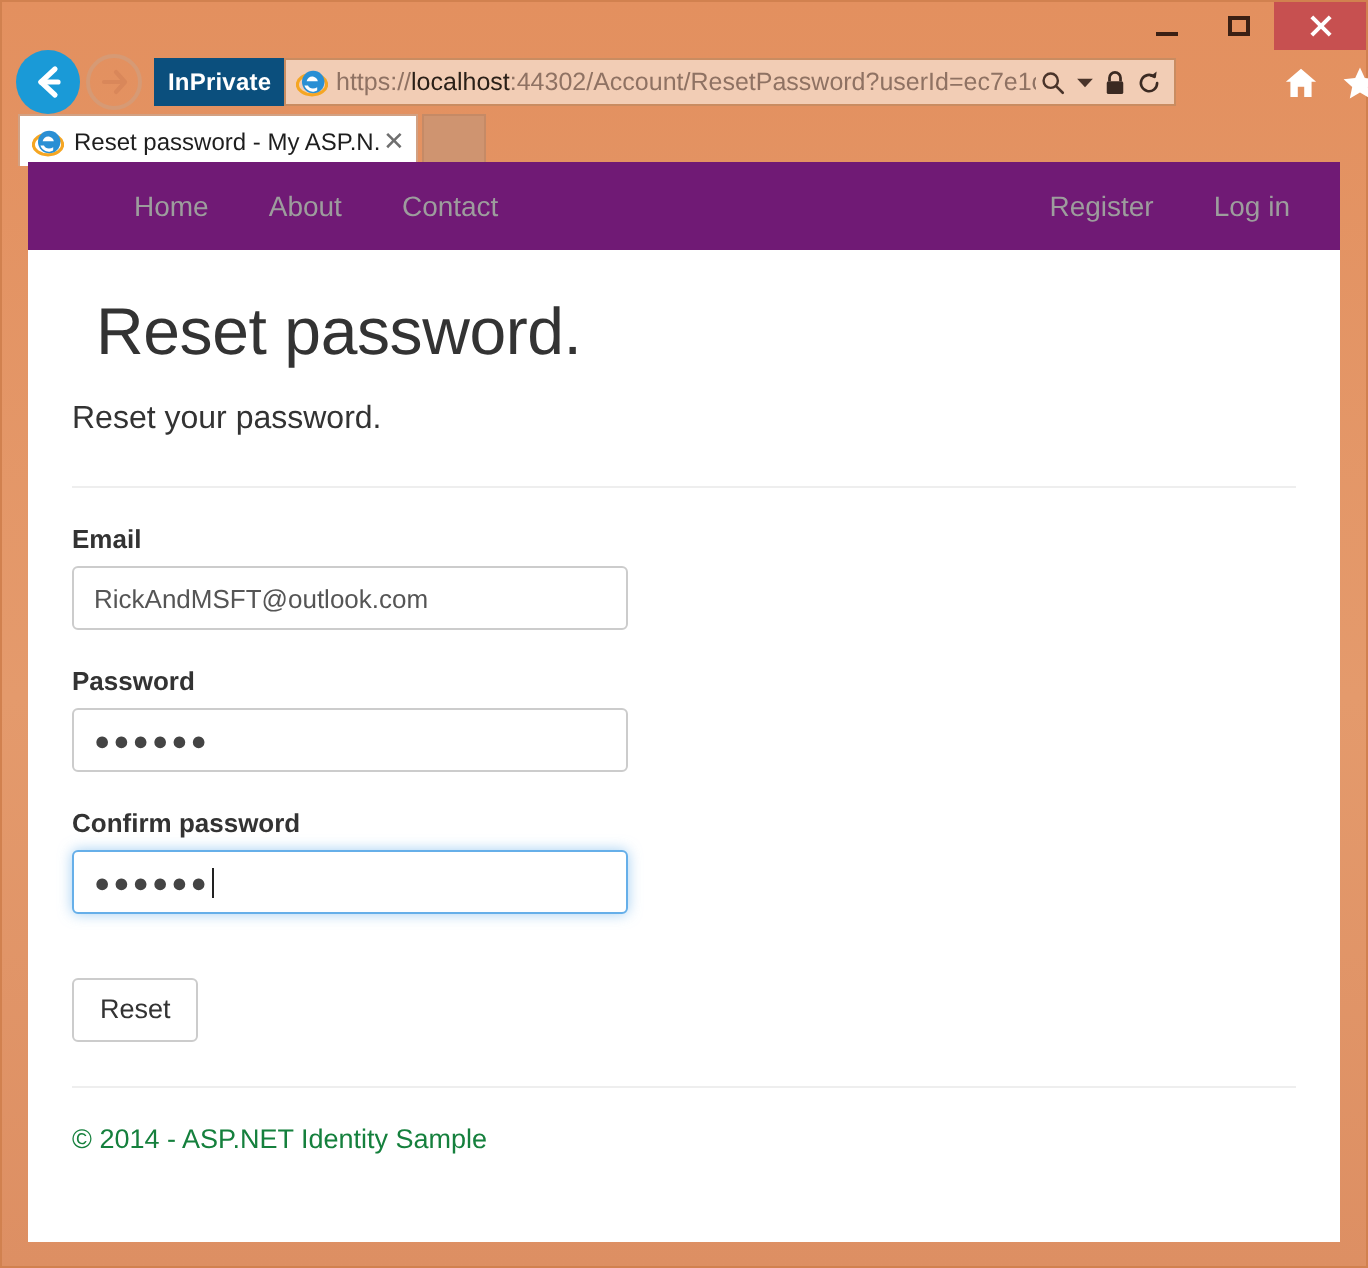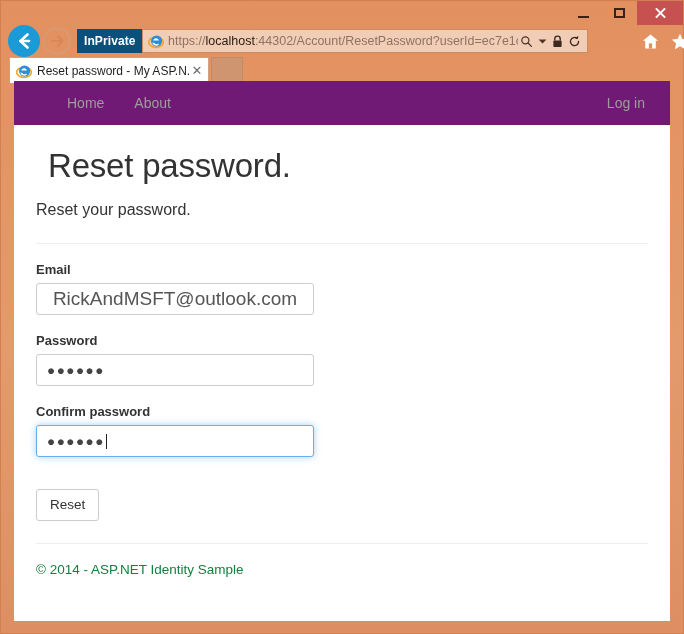--- a/index.html
+++ b/index.html
@@ -283,27 +283,26 @@
     font-weight: bold;
     color: #333333;
     margin-bottom: 6px;
   }
   .form-control {
     box-sizing: border-box;
     width: 278px;
     height: 32px;
     padding: 5px 10px;
     font-family: "Liberation Sans", sans-serif;
-    font-size: 19px;
+    font-size: 13px;
     color: #555555;
     background: #ffffff;
     border: 1px solid #cccccc;
     border-radius: 3px;
     outline: none;
-    text-align: center;
   }
   .pwdots {
     position: relative;
     box-sizing: border-box;
     width: 278px;
     height: 32px;
     padding: 0 10px;
     background: #ffffff;
     border: 1px solid #cccccc;
     border-radius: 3px;
@@ -441,22 +440,24 @@
     </div>
     <div class="newtab"></div>
   </div>
 
   <div class="viewport">
 
     <div class="site-nav">
       <div class="links">
         <a class="nav-link">Home</a>
         <a class="nav-link">About</a>
+        <a class="nav-link">Contact</a>
       </div>
       <div class="links right">
+        <a class="nav-link">Register</a>
         <a class="nav-link">Log in</a>
       </div>
     </div>
 
     <div class="content">
 
       <h1 class="page-title">Reset password.</h1>
       <h4 class="page-sub">Reset your password.</h4>
 
       <hr class="divider">

